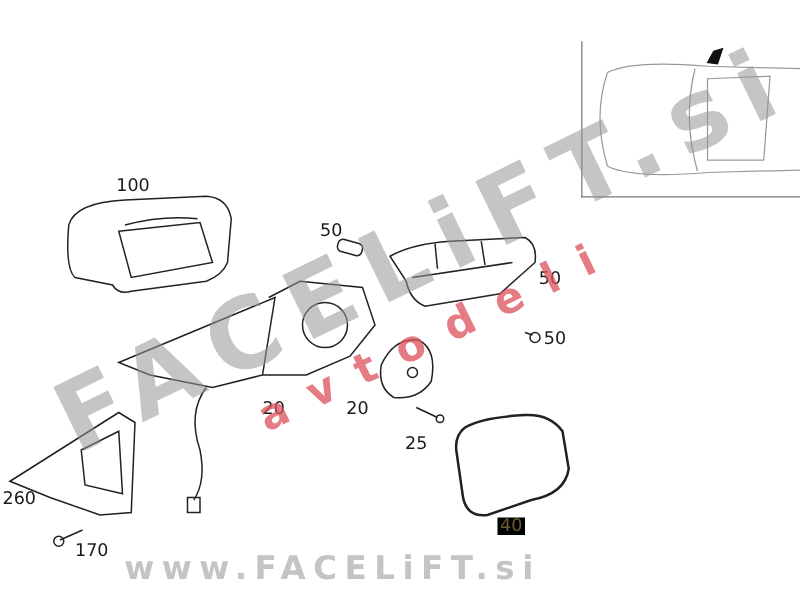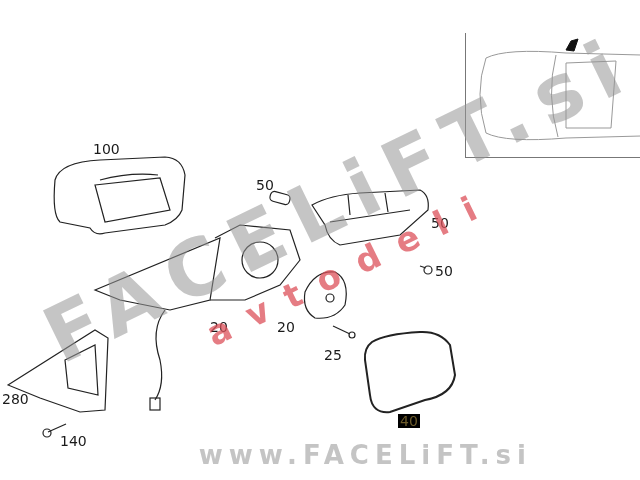--- a/index.html
+++ b/index.html
@@ -9,21 +9,21 @@
   .label { position: absolute; font-size: 14px; color: #1a1a1a; line-height: 1; }
   .label.hl { background: #000000; color: #6b5a2a; padding: 0 2px; }
   .inset { position: absolute; left: 465px; top: 33px; width: 175px; height: 124px;
            border-left: 1px solid #777; border-bottom: 1px solid #777; background: #fff; }
   .wm-gray { position: absolute; left: 30px; top: 300px; font-size: 78px; font-weight: bold;
              color: rgba(150,150,150,0.55); letter-spacing: 14px; transform: rotate(-26deg);
              transform-origin: left top; white-space: nowrap; }
   .wm-red { position: absolute; left: 200px; top: 318px; font-size: 34px; font-weight: bold;
             color: rgba(220,80,90,0.75); letter-spacing: 20px; transform: rotate(-26deg);
             transform-origin: left top; white-space: nowrap; }
-  .footer { position: absolute; left: 0; width: 532px; top: 440px; text-align: right;
+  .footer { position: absolute; left: 0; width: 532px; top: 440px; text-align: center;
             font-size: 26px; font-weight: bold; color: #c4c4c4; letter-spacing: 6px; }
 </style>
 </head>
 <body>
 
 <div class="canvas">
   <svg width="640" height="480" viewBox="0 0 640 480" style="position:absolute;left:0;top:0" fill="none" stroke="#222" stroke-width="1.2">
 
     <g>
       <path d="M55 180 Q60 162 100 160 L165 157 Q182 158 185 175 L182 210 Q178 220 165 225 L105 233 Q95 236 90 228 L60 222 Q52 215 55 180 Z"></path>
@@ -80,22 +80,22 @@
   </svg>
 
   <span class="label" style="left:93px;top:142px">100</span>
   <span class="label" style="left:256px;top:178px">50</span>
   <span class="label" style="left:431px;top:216px">50</span>
   <span class="label" style="left:435px;top:264px">50</span>
   <span class="label" style="left:210px;top:320px">20</span>
   <span class="label" style="left:277px;top:320px">20</span>
   <span class="label" style="left:324px;top:348px">25</span>
   <span class="label hl" style="left:398px;top:414px">40</span>
-  <span class="label" style="left:2px;top:392px">280</span>
-  <span class="label" style="left:60px;top:434px">140</span>
+  <span class="label" style="left:2px;top:392px">260</span>
+  <span class="label" style="left:60px;top:434px">170</span>
 
   <div class="inset">
     <svg width="175" height="124" viewBox="0 0 175 124" fill="none" stroke="#999" stroke-width="1">
       <path d="M20 25 Q40 15 100 20 L175 22"></path>
       <path d="M20 100 Q40 110 100 105 L175 103"></path>
       <path d="M20 25 Q8 60 20 100"></path>
       <path d="M90 22 Q80 62 92 104"></path>
       <path d="M100 30 L150 28 L145 95 L100 95 Z"></path>
       <path d="M100 17 L105 8 L112 6 L108 18 Z" fill="#111" stroke="#111"></path>
     </svg>

